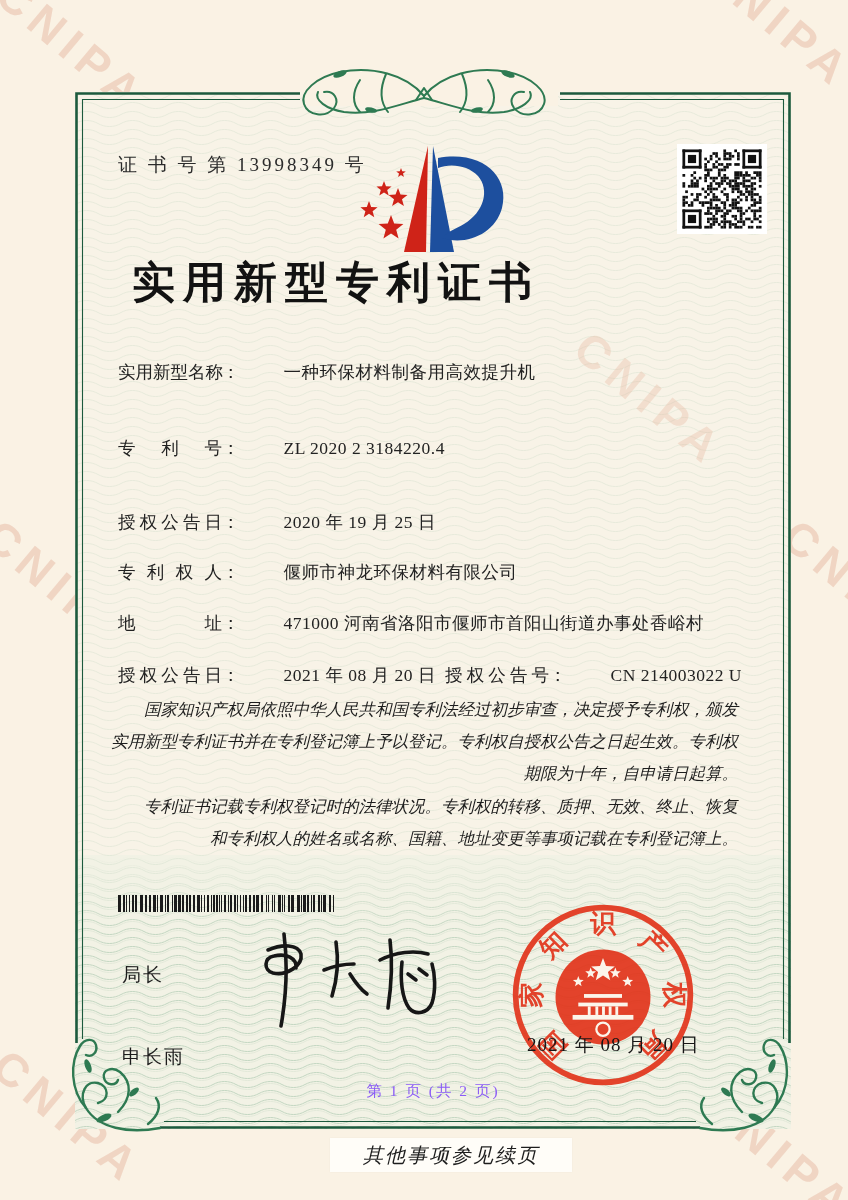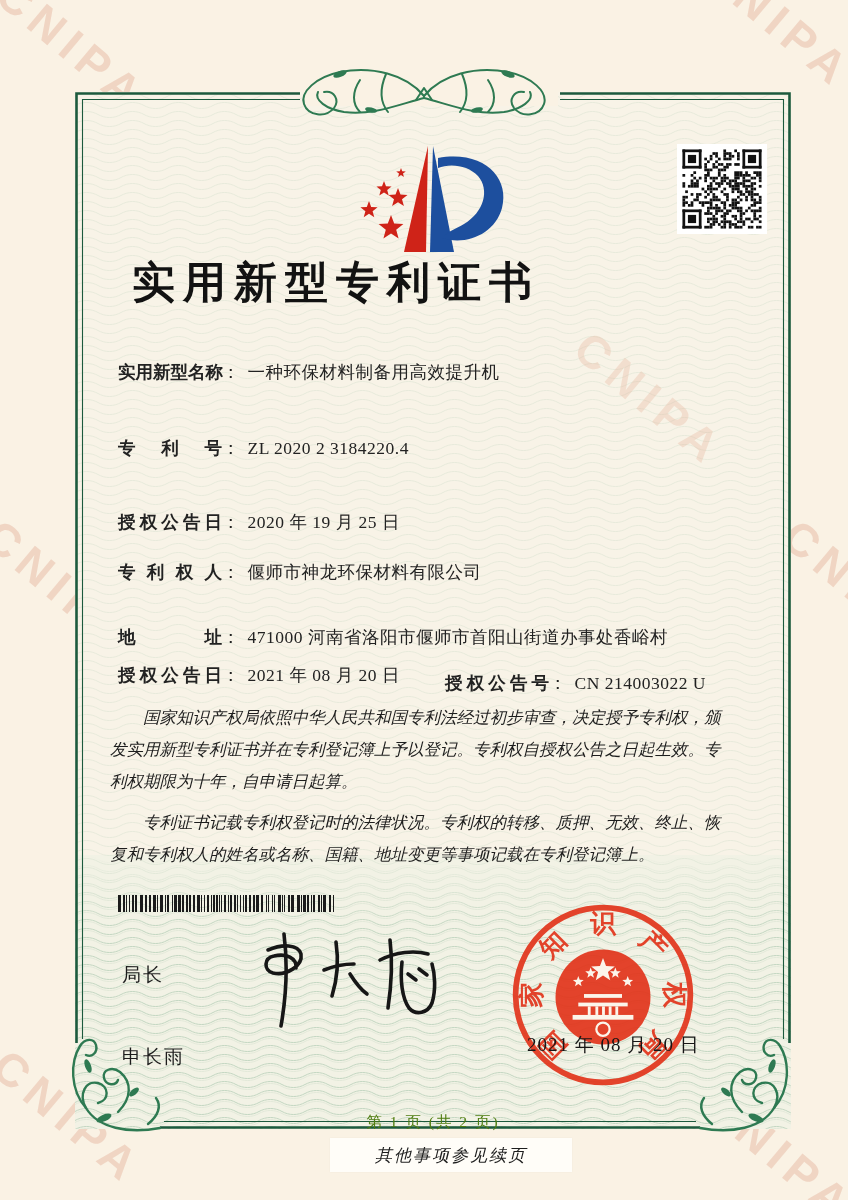--- a/index.html
+++ b/index.html
@@ -19,42 +19,42 @@
   .watermark{position:absolute;font-family:"Liberation Sans","DejaVu Sans",sans-serif;
     font-weight:700;font-size:46px;letter-spacing:8px;color:rgba(224,166,142,.38);
     transform:rotate(40deg);white-space:nowrap;}
   .watermark.inside{color:rgba(230,178,156,.33);}
 
   .certno{position:absolute;left:118px;top:152px;font-size:19px;letter-spacing:3px;color:#2b2b2b;}
   .title{position:absolute;left:0;top:254px;width:672px;text-align:center;font-size:43px;
     font-weight:700;letter-spacing:8px;color:#121212;}
 
   .row{position:absolute;left:118px;width:640px;font-size:17.5px;color:#222;white-space:nowrap;}
-  .lbl{display:inline-block;width:104px;text-align:justify;text-align-last:justify;vertical-align:bottom;font-weight:bold;}
+  .lbl{display:inline-block;width:104px;text-align:justify;text-align-last:justify;vertical-align:bottom;}
   .colon{display:inline-block;margin-right:8px;}
-  .val{letter-spacing:.5px;}
-  .grant-pair{position:absolute;left:327px;top:8px;}
+  .val{letter-spacing:.5px;margin-left:36px;}
+  .grant-pair{position:absolute;left:327px;top:0;}
 
   .paras{position:absolute;left:102px;top:694px;width:636px;font-size:16.5px;line-height:1.95;
     color:#1d1d1d;font-style:italic;}
-  .paras p{margin:8px;text-indent:2em;}
+  .paras p{margin:0;text-indent:2em;text-align:right;}
 
   .barcode{position:absolute;left:118px;top:895px;width:222px;height:17px;}
 
   .officer{position:absolute;left:122px;font-family:Liberation Serif, serif;
     font-size:19px;color:#1c1c1c;letter-spacing:2px;}
   .sig{position:absolute;left:238px;top:928px;width:215px;height:108px;}
 
   .seal{position:absolute;left:508px;top:900px;width:190px;height:190px;opacity:.93;}
   .seal-date{position:absolute;left:527px;top:1032px;font-size:19px;letter-spacing:1px;color:#161616;}
 
-  .page-line{position:absolute;left:75px;top:1112px;width:716px;text-align:center;
-    font-size:15.5px;letter-spacing:2px;color:#4d7c0f;}
+  .page-line{position:absolute;left:75px;top:1081px;width:716px;text-align:center;
+    font-size:15.5px;letter-spacing:2px;color:#8b5cf6;}
   .note-box{position:absolute;left:330px;top:1138px;width:242px;height:34px;background:#fffdf8;
-    display:flex;align-items:center;justify-content:center;font-size:17px;font-style:italic;
+    display:flex;align-items:center;justify-content:center;font-size:20px;font-style:italic;
     letter-spacing:2px;color:#1d1d1d;box-shadow:0 0 2px rgba(0,0,0,.04);}
 
   .logo{position:absolute;left:338px;top:140px;width:178px;height:118px;}
   .qr{position:absolute;left:677px;top:144px;width:90px;height:90px;background:#fff;padding:0;}
 </style>
 </head>
 <body>
 
 <div class="page">
 
@@ -129,20 +129,21 @@
       <path d="M742,1112 C728,1098 728,1082 740,1072 C748,1066 758,1070 756,1078 C754,1086 744,1086 742,1080"></path>
       <path d="M712,1124 C702,1116 698,1106 704,1098"></path>
     </g>
     <g fill="#2e7a52">
       <ellipse cx="756" cy="1118" rx="8" ry="3.4" transform="rotate(24 756 1118)"></ellipse>
       <ellipse cx="772" cy="1066" rx="7" ry="3" transform="rotate(-70 772 1066)"></ellipse>
       <ellipse cx="726" cy="1092" rx="6" ry="2.8" transform="rotate(40 726 1092)"></ellipse>
     </g>
   </svg>
 
+  <div class="certno">证 书 号 第 13998349 号</div>
 
   <svg class="logo" viewBox="0 0 178 118">
     <g id="logo-stars" fill="#cf2318">
         <polygon points="63.0,28.0 64.2,31.3 67.8,31.5 65.0,33.6 65.9,37.0 63.0,35.1 60.1,37.0 61.0,33.6 58.2,31.5 61.8,31.3"></polygon>
         <polygon points="46.0,41.0 48.0,46.3 53.6,46.5 49.2,50.0 50.7,55.5 46.0,52.4 41.3,55.5 42.8,50.0 38.4,46.5 44.0,46.3"></polygon>
         <polygon points="60.0,48.0 62.5,54.6 69.5,54.9 64.0,59.3 65.9,66.1 60.0,62.2 54.1,66.1 56.0,59.3 50.5,54.9 57.5,54.6"></polygon>
         <polygon points="31.0,61.0 33.2,66.9 39.6,67.2 34.6,71.2 36.3,77.3 31.0,73.8 25.7,77.3 27.4,71.2 22.4,67.2 28.8,66.9"></polygon>
         <polygon points="53.0,75.0 56.2,83.6 65.4,84.0 58.2,89.7 60.6,98.5 53.0,93.5 45.4,98.5 47.8,89.7 40.6,84.0 49.8,83.6"></polygon>
       </g>
     <polygon points="90,6 66,112 88,112" fill="#cf2318"></polygon>
@@ -480,21 +481,21 @@
   </div>
   <div class="row" style="top:436px">
     <span class="lbl">专利号</span><span class="colon">：</span><span class="val">ZL 2020 2 3184220.4</span>
   </div>
   <div class="row" style="top:510px">
     <span class="lbl">授权公告日</span><span class="colon">：</span><span class="val">2020 年 19 月 25 日</span>
   </div>
   <div class="row" style="top:560px">
     <span class="lbl">专利权人</span><span class="colon">：</span><span class="val">偃师市神龙环保材料有限公司</span>
   </div>
-  <div class="row" style="top:625px">
+  <div class="row" style="top:611px">
     <span class="lbl">地址</span><span class="colon">：</span><span class="val">471000 河南省洛阳市偃师市首阳山街道办事处香峪村</span>
   </div>
   <div class="row" style="top:663px">
     <span class="lbl">授权公告日</span><span class="colon">：</span><span class="val">2021 年 08 月 20 日</span>
     <span class="grant-pair">
       <span class="lbl">授权公告号</span><span class="colon">：</span><span class="val">CN 214003022 U</span>
     </span>
   </div>
 
   <div class="paras">

